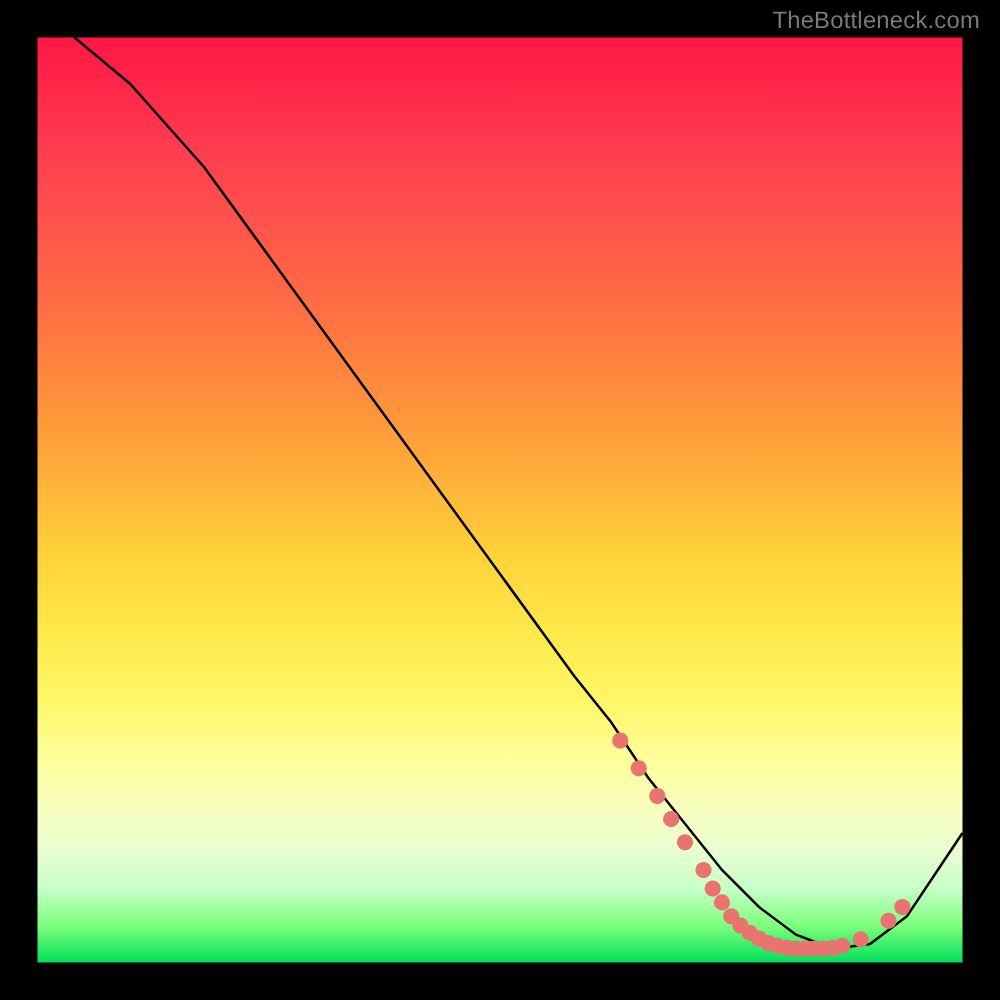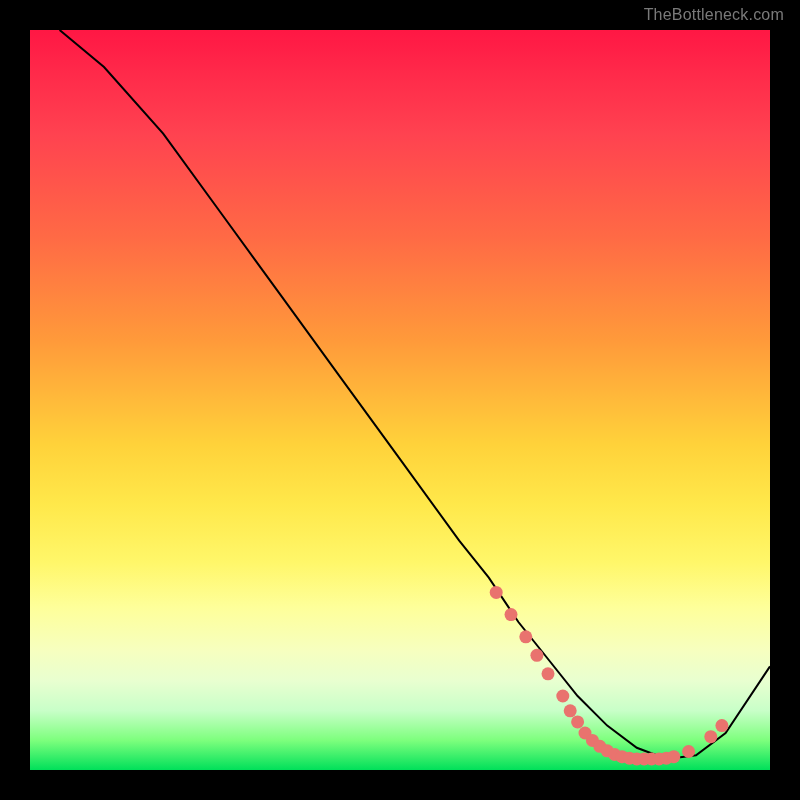--- a/index.html
+++ b/index.html
@@ -56,21 +56,21 @@
   }
   .dot {
     fill: #e9736e;
     stroke: none;
   }
   .watermark {
     position: absolute;
     top: 6px;
     right: 16px;
     color: #7a7a7a;
-    font-size: 16px;
+    font-size: 19px;
     font-weight: 500;
     letter-spacing: 0.2px;
     user-select: none;
   }
 </style>
 </head>
 <body>
 
 <div class="frame">
   <div class="watermark">TheBottleneck.com</div>

